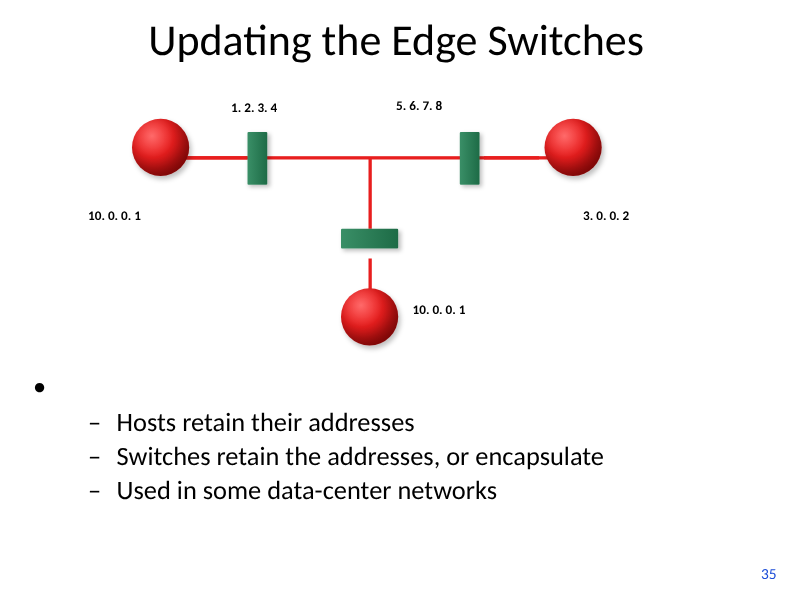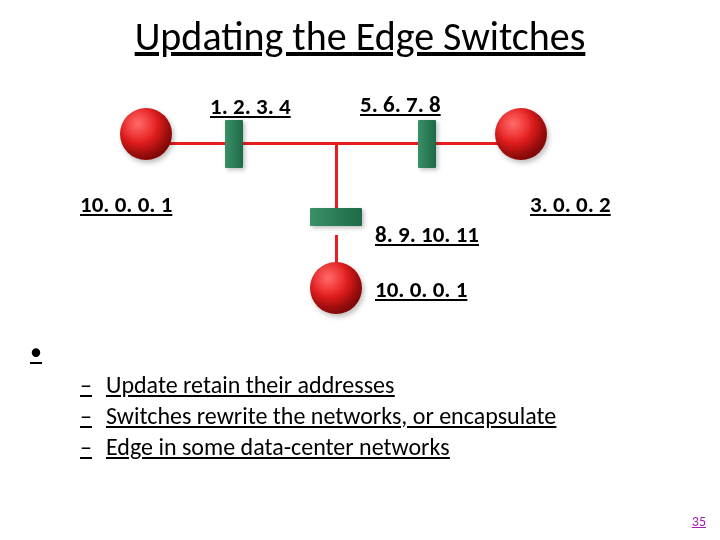--- a/index.html
+++ b/index.html
@@ -1,15 +1,15 @@
 <!DOCTYPE html>
 <html><head>
 <meta charset="utf-8">
 <style>
-  * { box-sizing: border-box; text-decoration: underline; }
+  * { box-sizing: border-box; }
   html, body {
     margin: 0; padding: 0;
     width: 720px; height: 540px;
     font-family: Calibri, "Segoe UI", Arial, sans-serif;
     background: #fff;
     color: #000;
     position: relative;
   }
   .slide {
     width: 720px; height: 540px;
@@ -51,21 +51,21 @@
     background: #e81e1e;
   }
   .vline {
     position: absolute;
     width: 3px;
     background: #e81e1e;
   }
   
   .lbl {
     position: absolute;
-    font-size: 23px;
+    font-size: 12px;
     font-weight: 700;
     color: #000;
     white-space: nowrap;
   }
   
   .content {
     position: absolute;
     left: 30px; top: 340px; width: 660px;
     font-size: 28px;
   }
@@ -88,21 +88,21 @@
     margin-top: 2px;
   }
   .dash {
     width: 16px;
     text-align: left;
   }
   .pagenum {
     position: absolute;
     right: 14px; bottom: 10px;
     font-size: 14px;
-    color: #a21caf;
+    color: #1d4ed8;
   }
 </style>
 </head>
 <body>
 
 <div class="slide">
 
   <div class="title">Updating the Edge Switches</div>
 
   <div class="diagram">
@@ -126,38 +126,37 @@
     <div class="switch" style="left:225px; top:30px;"></div>
 
     <div class="switch" style="left:418px; top:30px;"></div>
 
     <div class="switch" style="left:310px; top:118px; width:52px; height:18px;"></div>
 
     <div class="lbl" style="left:210px; top:2px;">1. 2. 3. 4</div>
     <div class="lbl" style="left:360px; top:0;">5. 6. 7. 8</div>
     <div class="lbl" style="left:80px; top:100px;">10. 0. 0. 1</div>
     <div class="lbl" style="left:530px; top:100px;">3. 0. 0. 2</div>
-    <div class="lbl" style="left:375px; top:130px;">8. 9. 10. 11</div>
     <div class="lbl" style="left:375px; top:185px;">10. 0. 0. 1</div>
 
   </div>
 
   <div class="content">
     <div class="bullet-line">
       <span class="bullet-dot">•</span>
     </div>
     <div class="sub">
       <span class="dash">–</span>
-      <span>Update retain their addresses</span>
+      <span>Hosts retain their addresses</span>
     </div>
     <div class="sub">
       <span class="dash">–</span>
-      <span>Switches rewrite the networks, or encapsulate</span>
+      <span>Switches retain the addresses, or encapsulate</span>
     </div>
     <div class="sub">
       <span class="dash">–</span>
-      <span>Edge in some data-center networks</span>
+      <span>Used in some data-center networks</span>
     </div>
   </div>
 
   <div class="pagenum">35</div>
 
 </div>
 
 </body></html>

